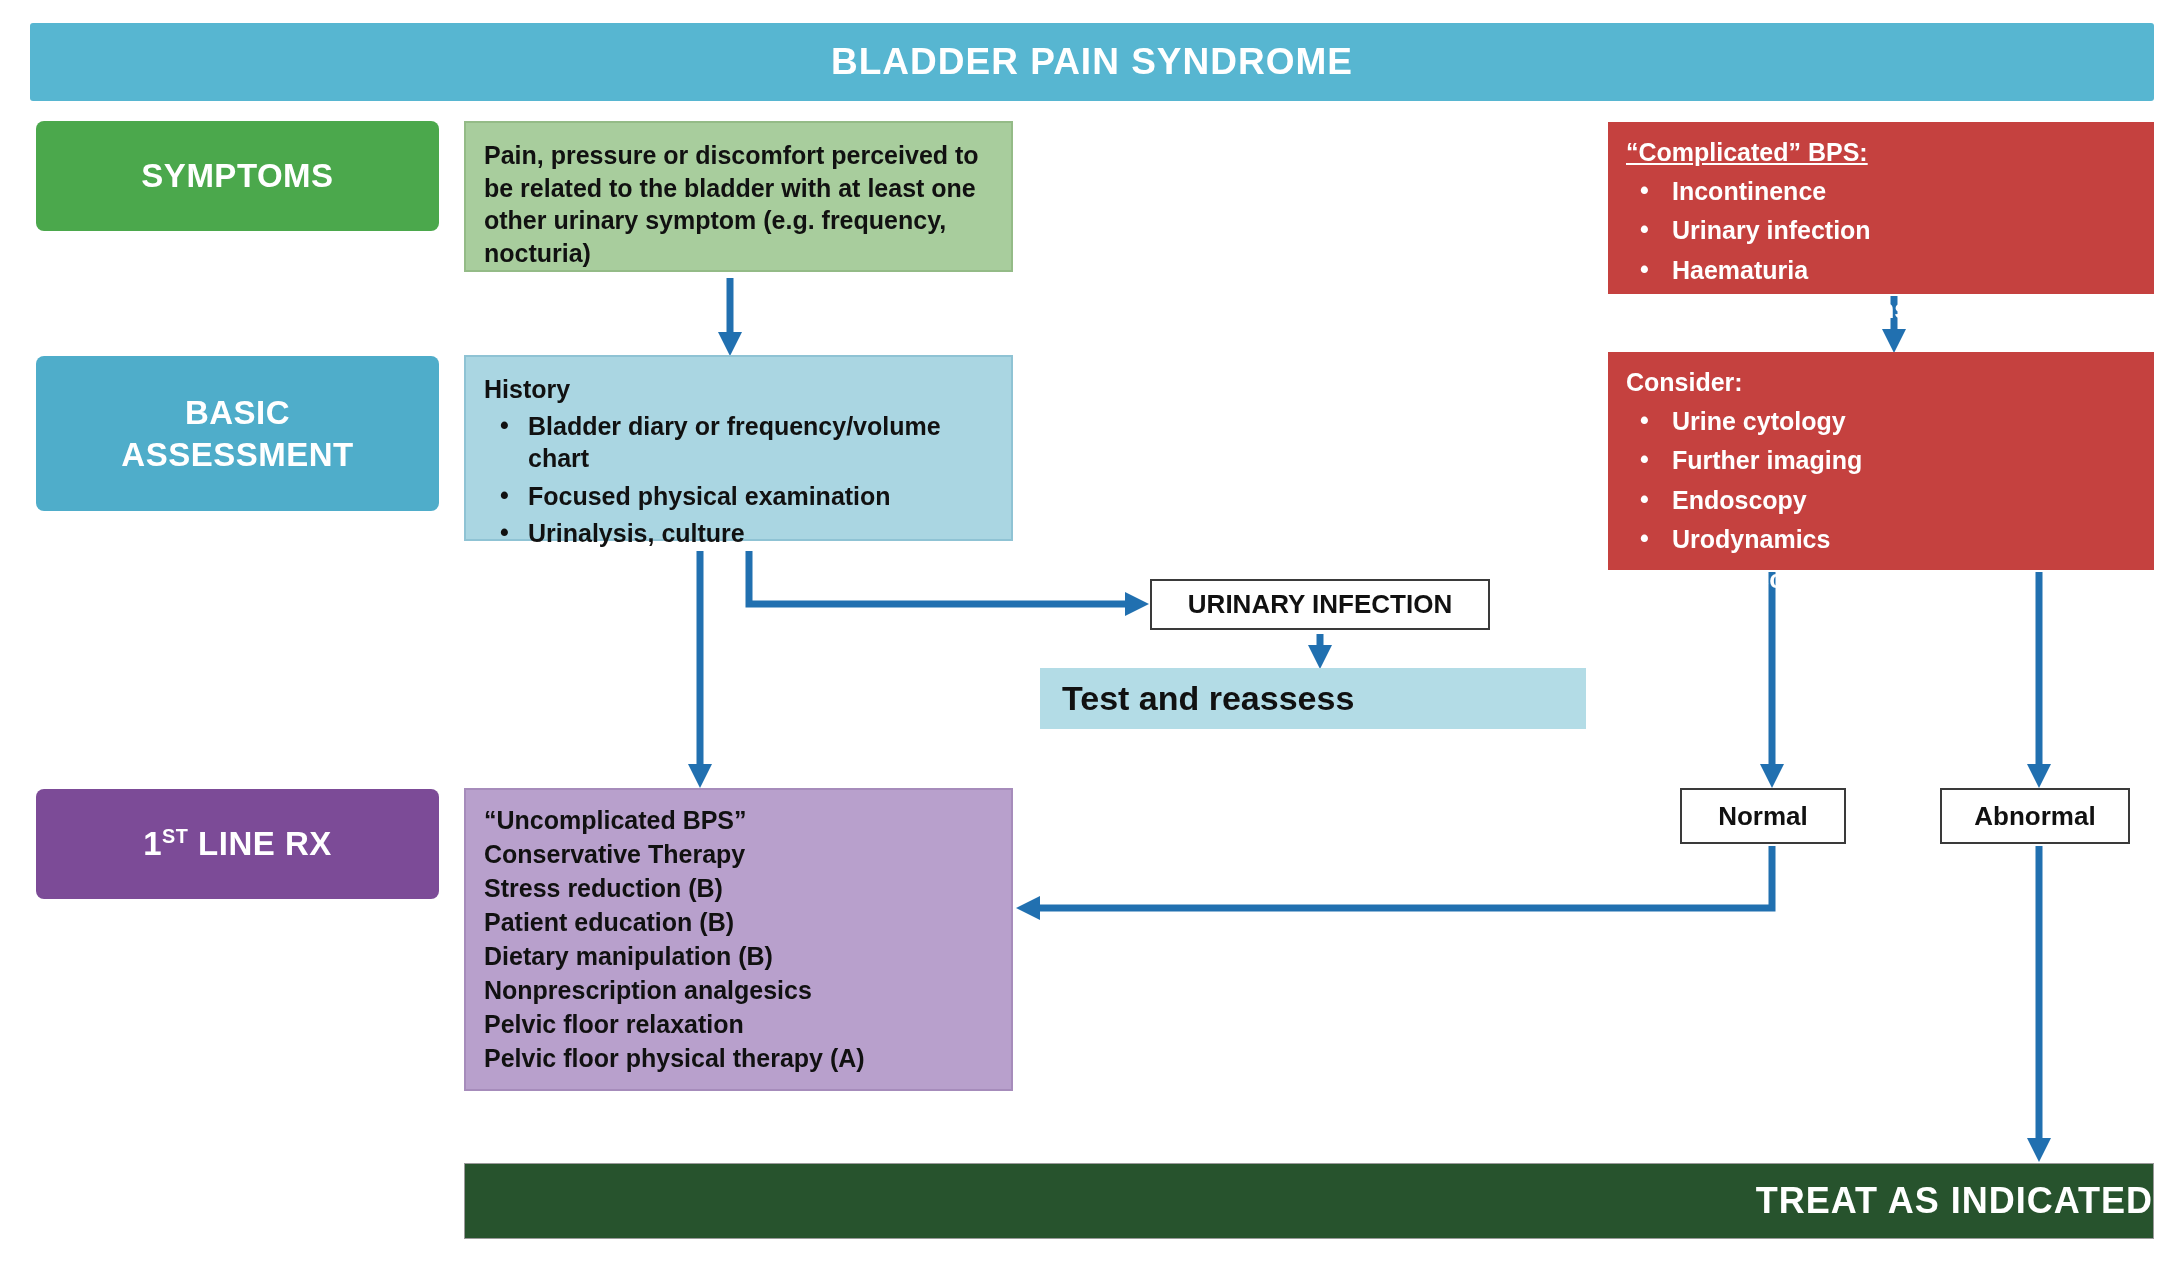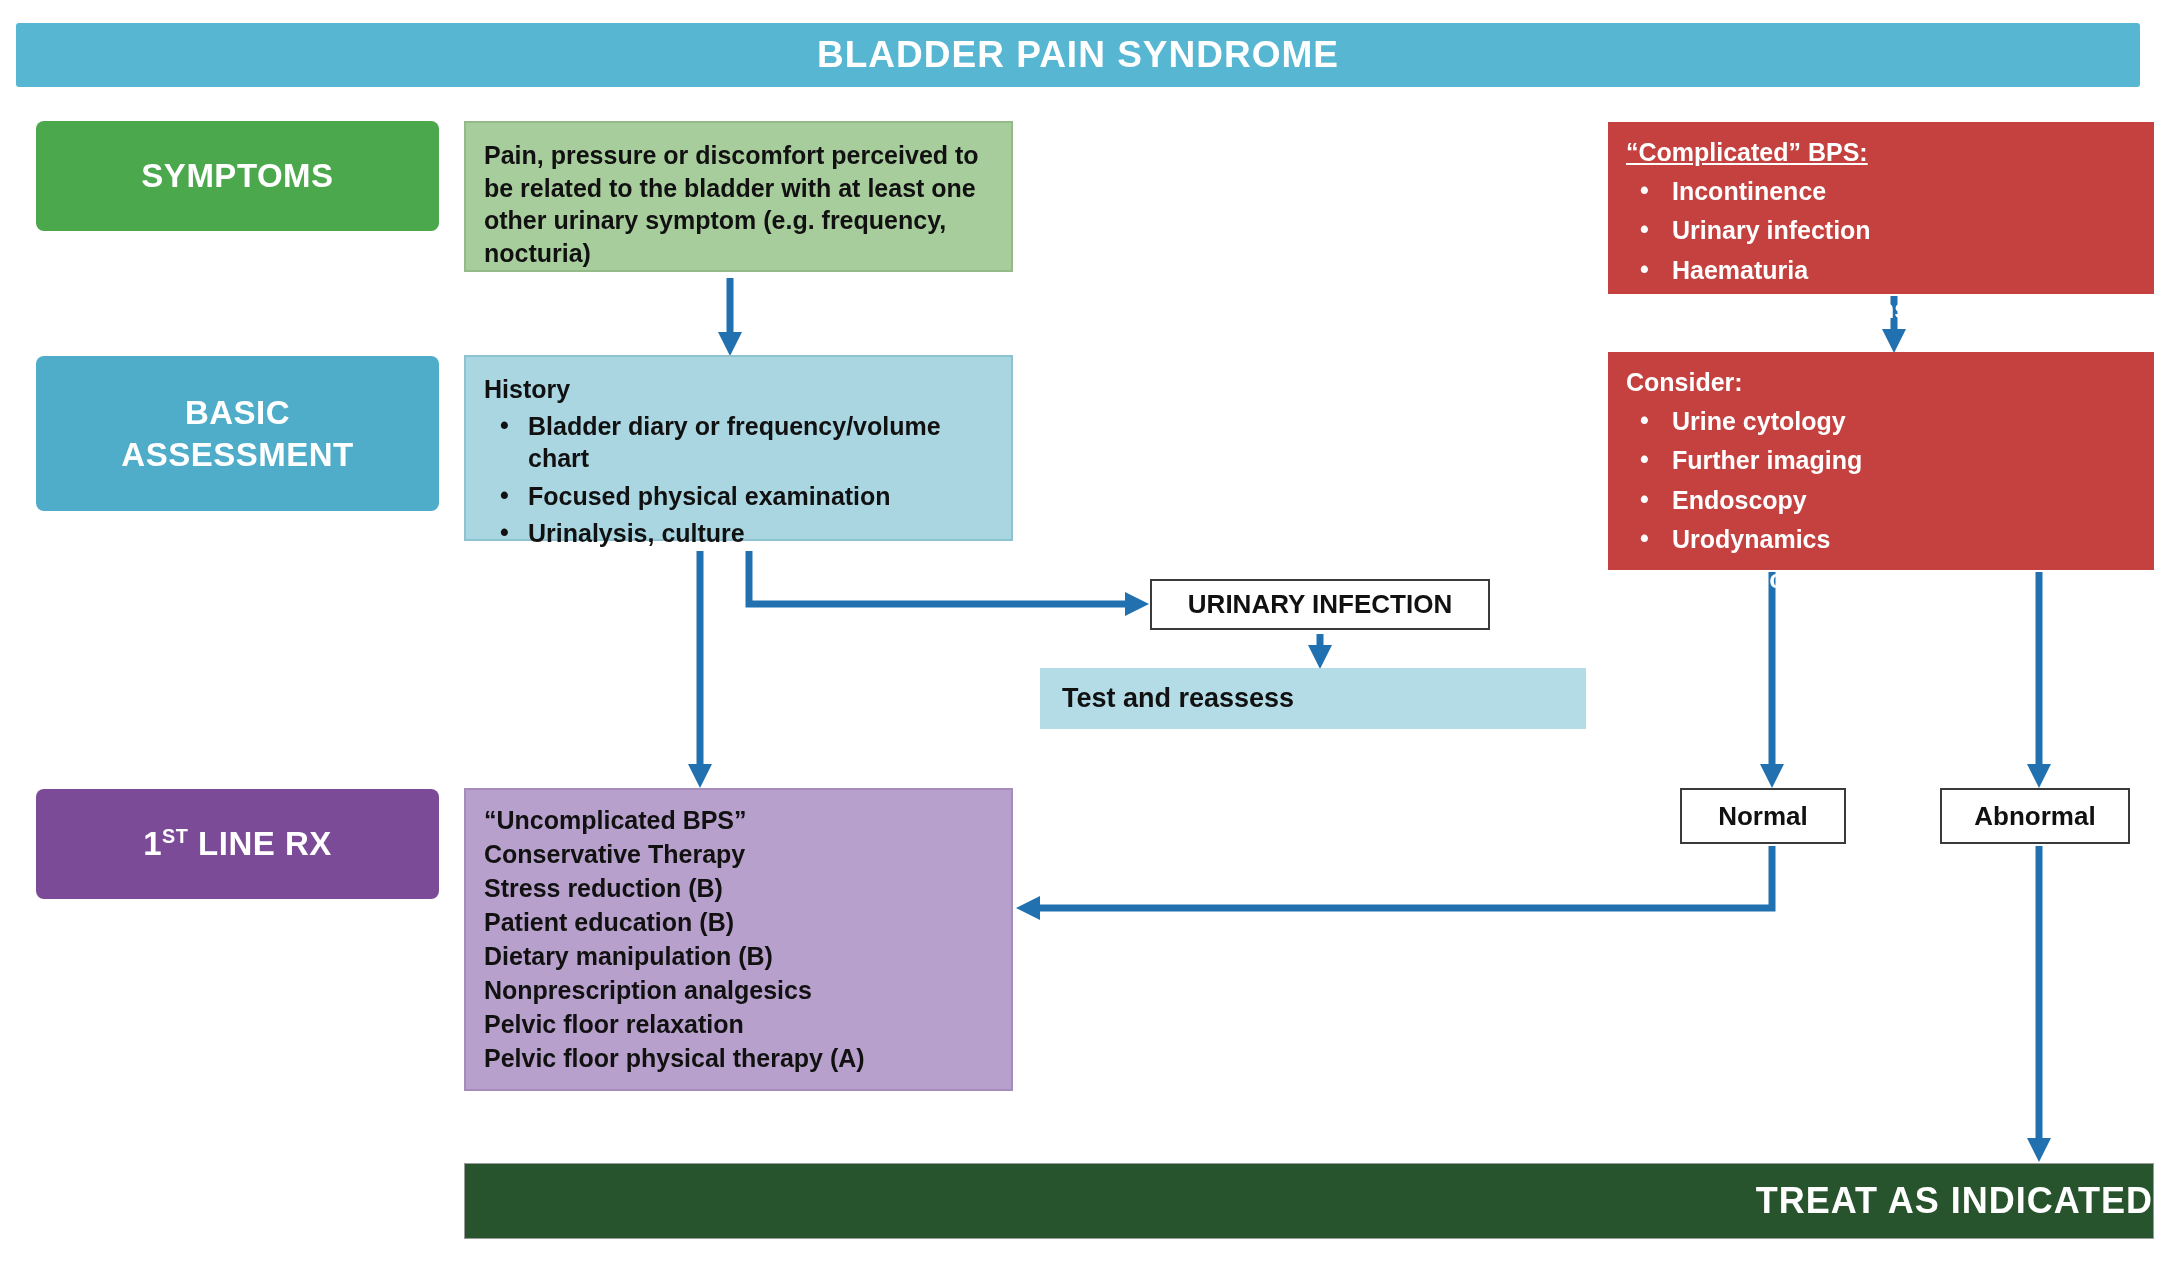--- a/index.html
+++ b/index.html
@@ -53,21 +53,21 @@
     font-size:25px;
     line-height:1.3;
     padding:16px 18px;
   }
   .green-box{background:var(--light-green);border:2px solid #94bb87;}
   .blue-box{background:var(--light-blue);border:2px solid #8fc3d4;}
   .purple-box{background:var(--light-purple);border:2px solid #a68cbb;line-height:1.36;}
   .testbox{
     background:var(--test-blue);
     color:var(--text-dark);
-    font-size:27px;
+    font-size:34px;
     display:flex;align-items:center;
     padding:0 22px;
   }
   .white-box{
     background:#ffffff;
     border:2px solid #3a3a3a;
     color:var(--text-dark);
     display:flex;align-items:center;justify-content:center;
     font-size:26px;
   }
@@ -117,21 +117,21 @@
     <path class="connector" marker-end="url(#ah)" d="M700,551 L700,776"></path>
     <path class="connector" marker-end="url(#ah)" d="M749,551 L749,604 L1137,604"></path>
     <path class="connector" marker-end="url(#ah)" d="M1320,634 L1320,657"></path>
     <path class="connector" marker-end="url(#ah)" d="M1894,296 L1894,341"></path>
     <path class="connector" marker-end="url(#ah)" d="M1772,572 L1772,776"></path>
     <path class="connector" marker-end="url(#ah)" d="M2039,572 L2039,776"></path>
     <path class="connector" marker-end="url(#ah)" d="M1772,846 L1772,908 L1028,908"></path>
     <path class="connector" marker-end="url(#ah)" d="M2039,846 L2039,1150"></path>
   </svg>
 
-  <div class="abs banner" style="left:16px;top:23px;width:2124px;height:64px;text-align:center;">
+  <div class="abs banner" style="left:30px;top:23px;width:2124px;height:78px;text-align:center;">
     <span>BLADDER PAIN SYNDROME</span>
   </div>
 
   <div class="abs stage-label lbl-green" style="left:36px;top:121px;width:403px;height:110px;">
     <span>SYMPTOMS</span>
   </div>
 
   <div class="abs stage-label lbl-teal" style="left:36px;top:356px;width:403px;height:155px;">
     <span>BASIC
 ASSESSMENT</span>

